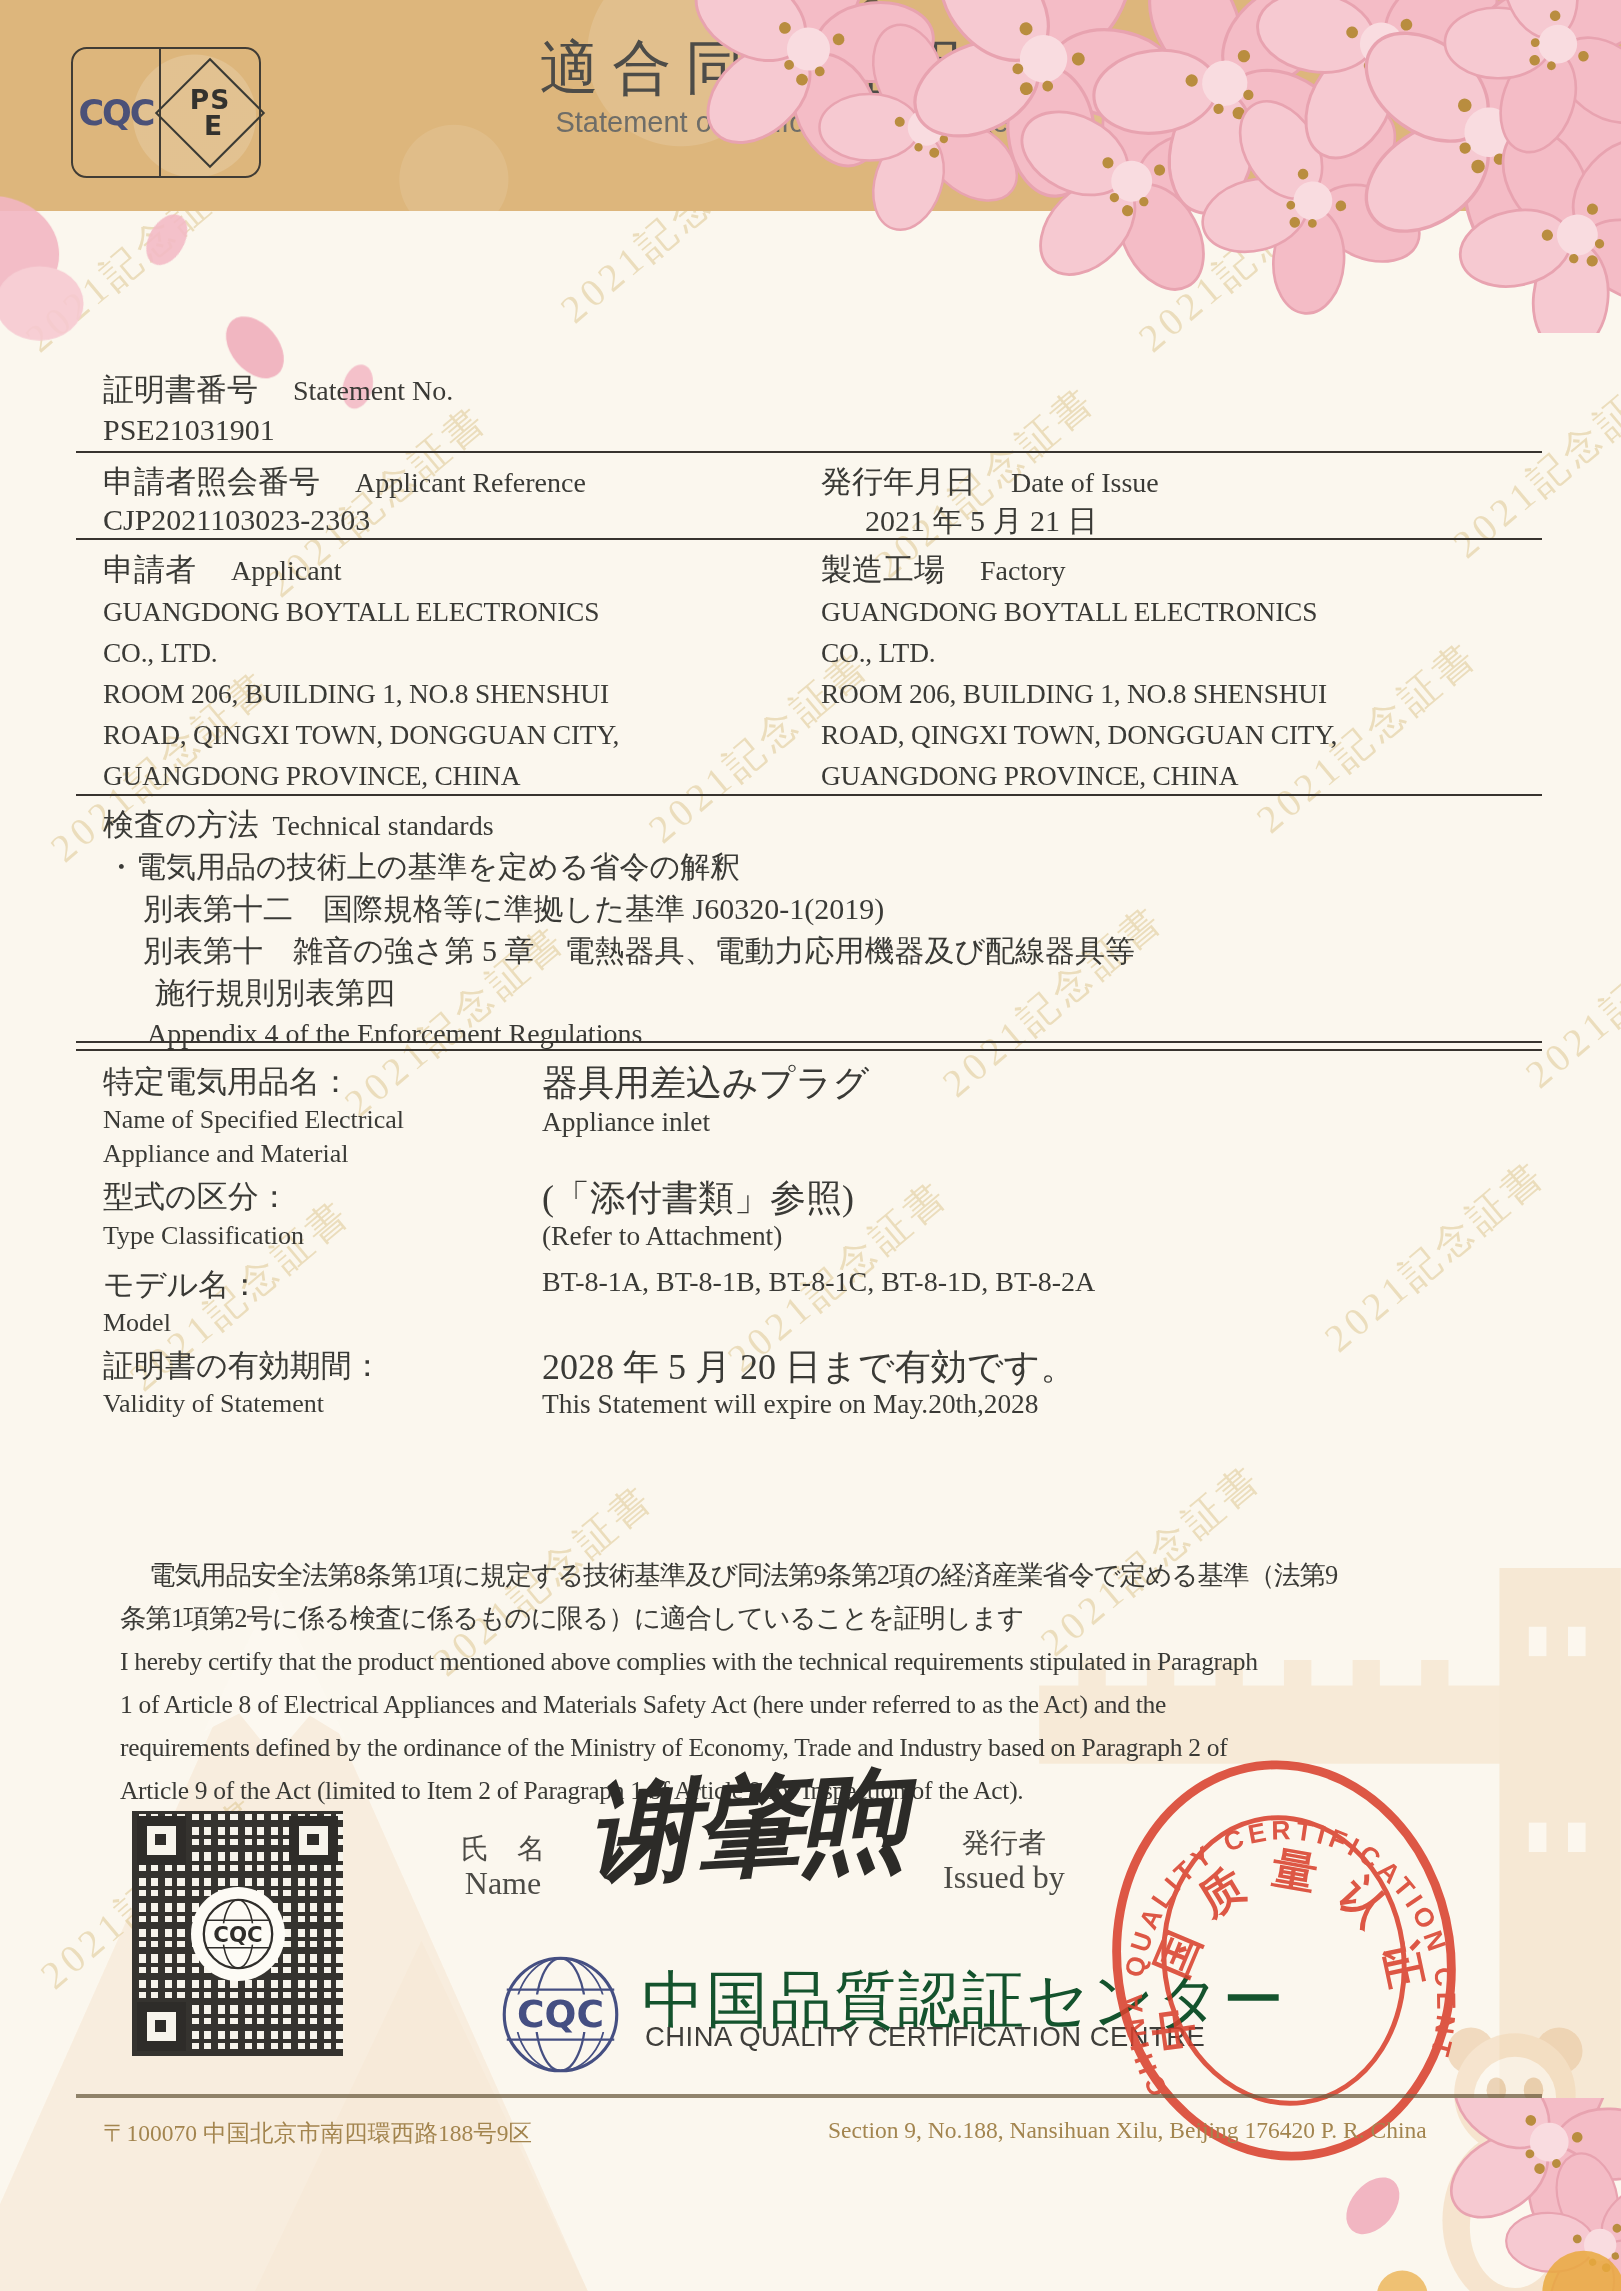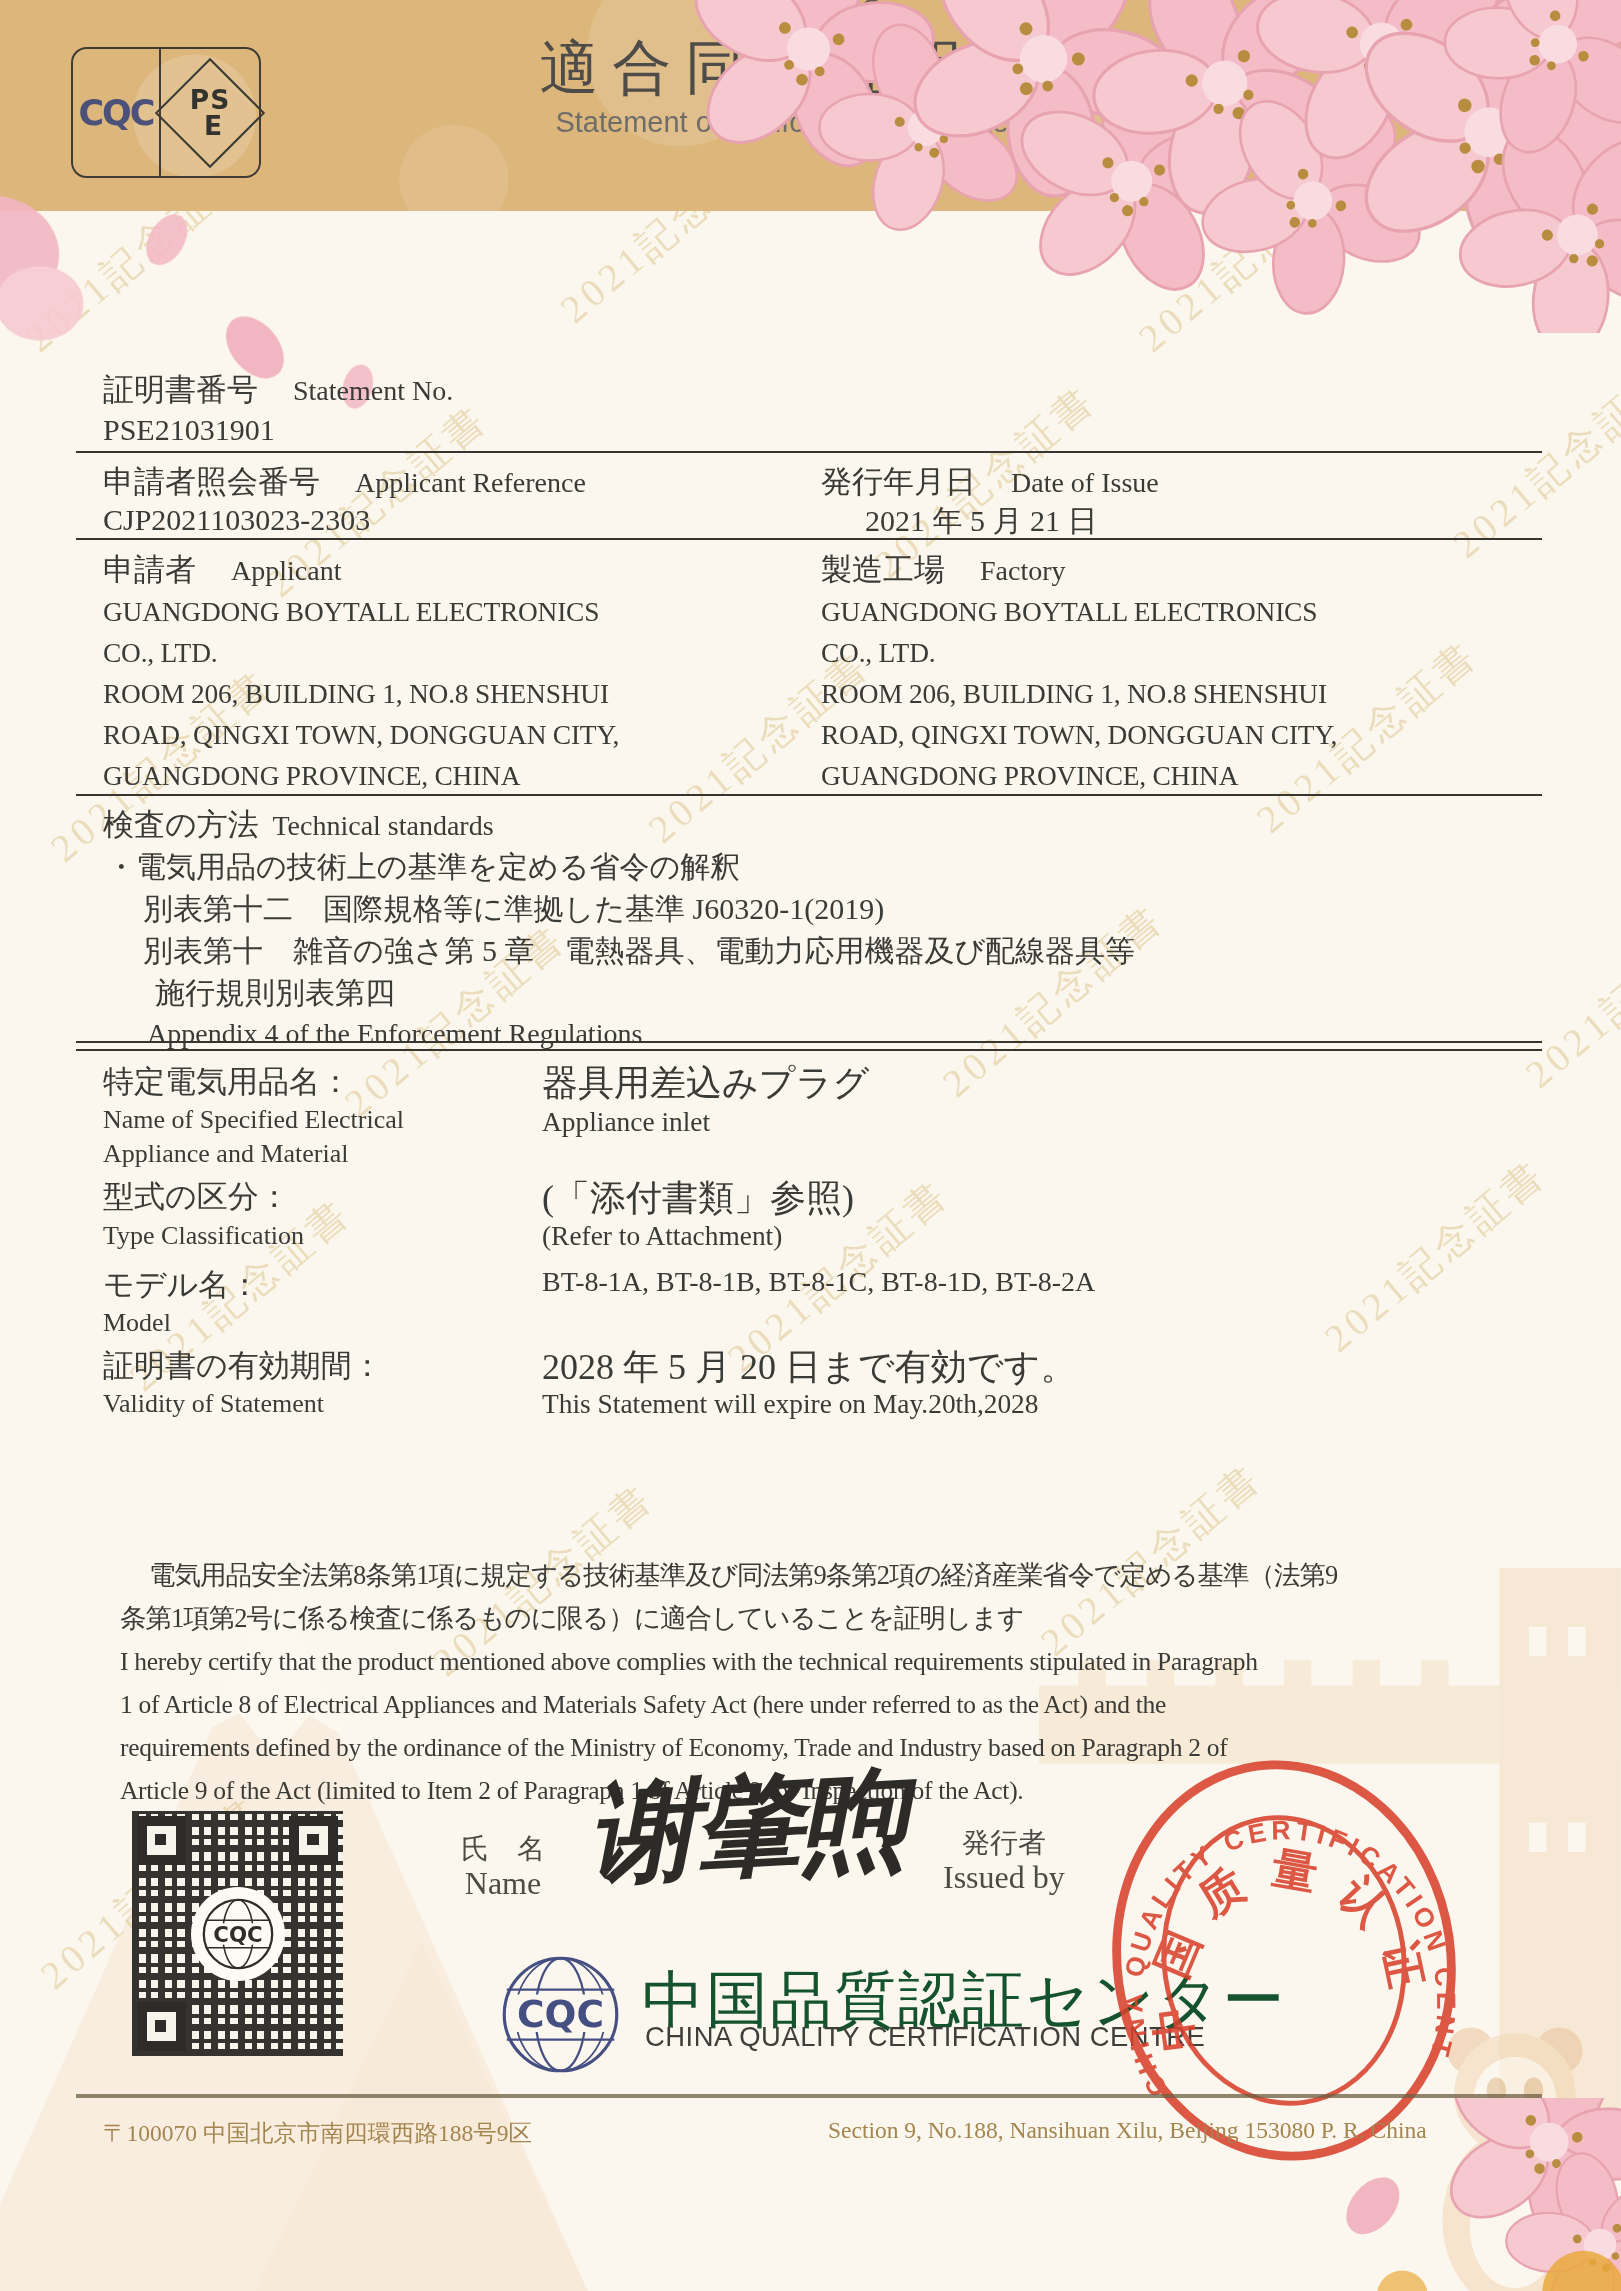--- a/index.html
+++ b/index.html
@@ -307,16 +307,16 @@
       </text>
       <path id="sealInner" d="M 112,320 A 105,118 0 1 1 308,320" fill="none"></path>
       <text font-size="46" font-weight="bold" fill="#d9412e" letter-spacing="22" font-family="'Liberation Serif',serif">
         <textPath href="#sealInner" startOffset="10">中国质量认证中心</textPath>
       </text>
     </g>
   </svg>
 
   <div class="abs rule-f" style="top:2094px;"></div>
   <div class="abs foot nowrap" style="left:103px;top:2117px;">〒100070  中国北京市南四環西路188号9区</div>
-  <div class="abs foot nowrap" style="left:828px;top:2117px;">Section 9, No.188, Nansihuan Xilu, Beijing 153080 P. R. China</div>
+  <div class="abs foot nowrap" style="left:828px;top:2117px;">Section 9, No.188, Nansihuan Xilu, Beijing 176420 P. R. China</div>
 
 </div>
 
 
 </body></html>

